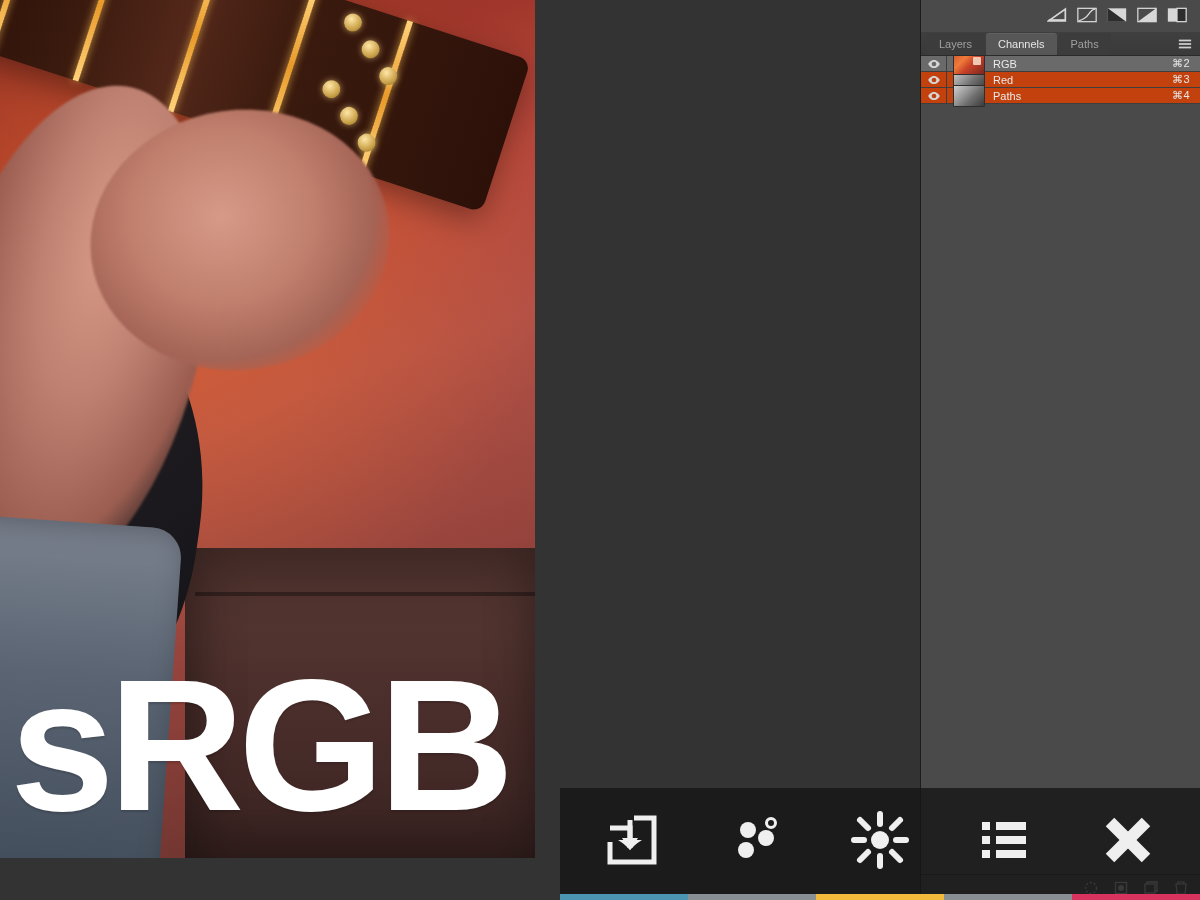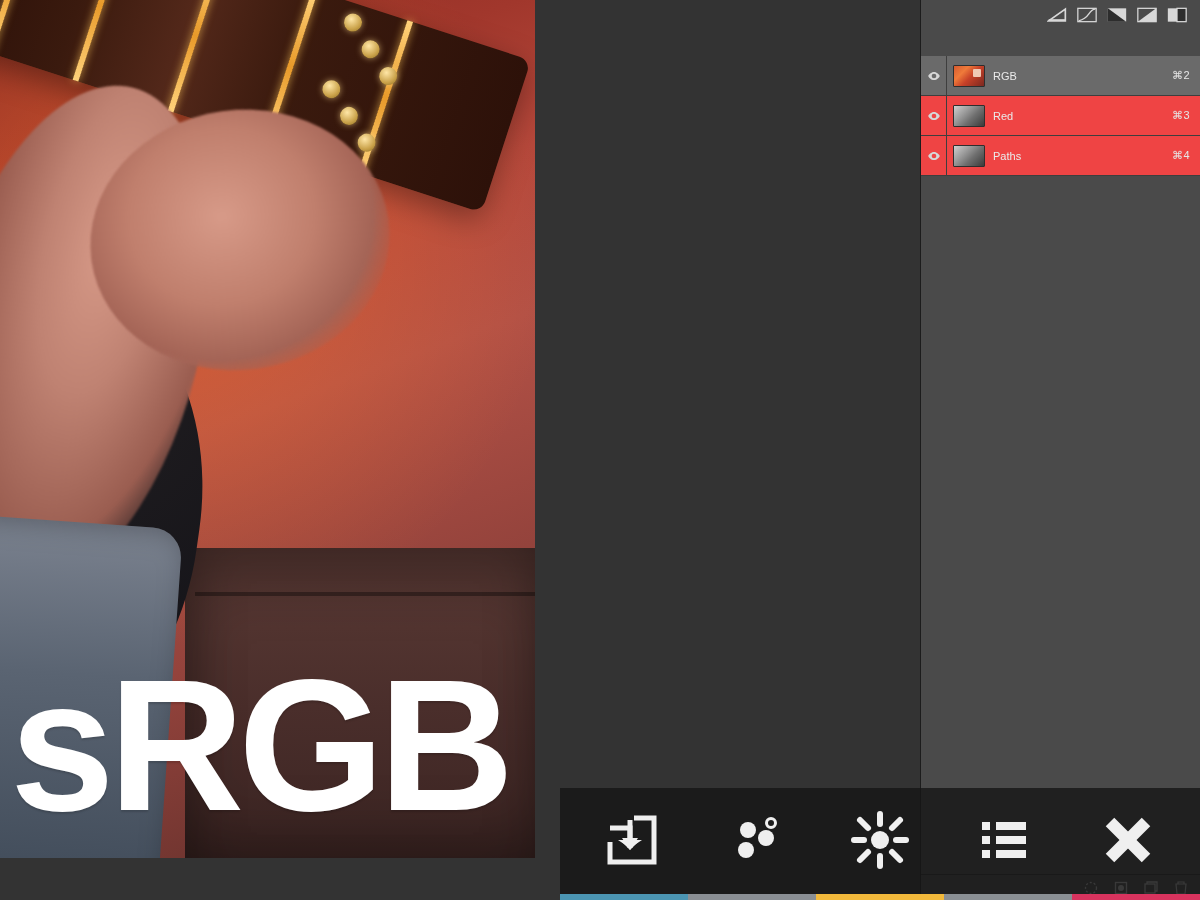--- a/index.html
+++ b/index.html
@@ -130,26 +130,26 @@
     margin-left:auto; margin-right:6px; width:18px; height:22px;
     display:flex; align-items:center; justify-content:center; color:#bbb;
   }
 
   .channels-body {
     position:absolute; top:56px; left:0; right:0; bottom:26px;
     background:#4a4a4a;
     overflow:hidden;
   }
   .ch-row {
-    height:40px; display:flex; align-items:center;
+    height:16px; display:flex; align-items:center;
     border-bottom:1px solid #3e3e3e;
     padding-right:10px;
   }
   .ch-row.selected { background:#6a6a6a; }
-  .ch-row:not(.selected){ background:#ef4444; }
+  .ch-row:not(.selected){ background:#c2410c; }
   .eye-cell{
     width:26px; height:100%; display:flex; align-items:center; justify-content:center;
     border-right:1px solid #3e3e3e;
   }
   .eye-cell svg{width:14px;height:14px;fill:#d6d6d6}
   .thumb {
     width:32px; height:22px; margin:0 8px 0 6px; border:1px solid #2e2e2e; border-radius:1px;
   }
   .thumb.rgb { background: linear-gradient(135deg,#d65a2e 0%, #ef7a3a 30%, #c74128 55%, #7a2820 100%); position:relative;}
   .thumb.rgb::after{content:"";position:absolute;right:3px;top:3px;width:8px;height:8px;background:#efc9b5;border-radius:1px;}
@@ -242,20 +242,32 @@
           </svg>
       </div>
       <div class="mini-btn">
         <svg viewBox="0 0 24 18">
             <rect x="1" y="1" width="11" height="16" fill="#d8d8d8"></rect>
             <rect x="12" y="1" width="11" height="16" fill="#2d2d2d" stroke="#d8d8d8" stroke-width="1.5"></rect>
           </svg>
       </div>
     </div>
 
+    <div class="panel-tabs">
+      <div class="tab inactive">Layers</div>
+      <div class="tab active">Channels</div>
+      <div class="tab inactive">Paths</div>
+      <div class="tabs-menu">
+        <svg viewBox="0 0 16 16" width="14" height="14">
+            <rect x="1" y="3" width="14" height="2" fill="#cfcfcf"></rect>
+            <rect x="1" y="7" width="14" height="2" fill="#cfcfcf"></rect>
+            <rect x="1" y="11" width="14" height="2" fill="#cfcfcf"></rect>
+          </svg>
+      </div>
+    </div>
 
     <div class="channels-body">
 
       <div class="ch-row selected">
         <div class="eye-cell">
           <svg viewBox="0 0 24 24">
               <path d="M12 5c-5 0-9 4.5-10 7 1 2.5 5 7 10 7s9-4.5 10-7c-1-2.5-5-7-10-7zm0 11a4 4 0 1 1 0-8 4 4 0 0 1 0 8z"></path>
             </svg>
         </div>
         <div class="thumb rgb"></div>

